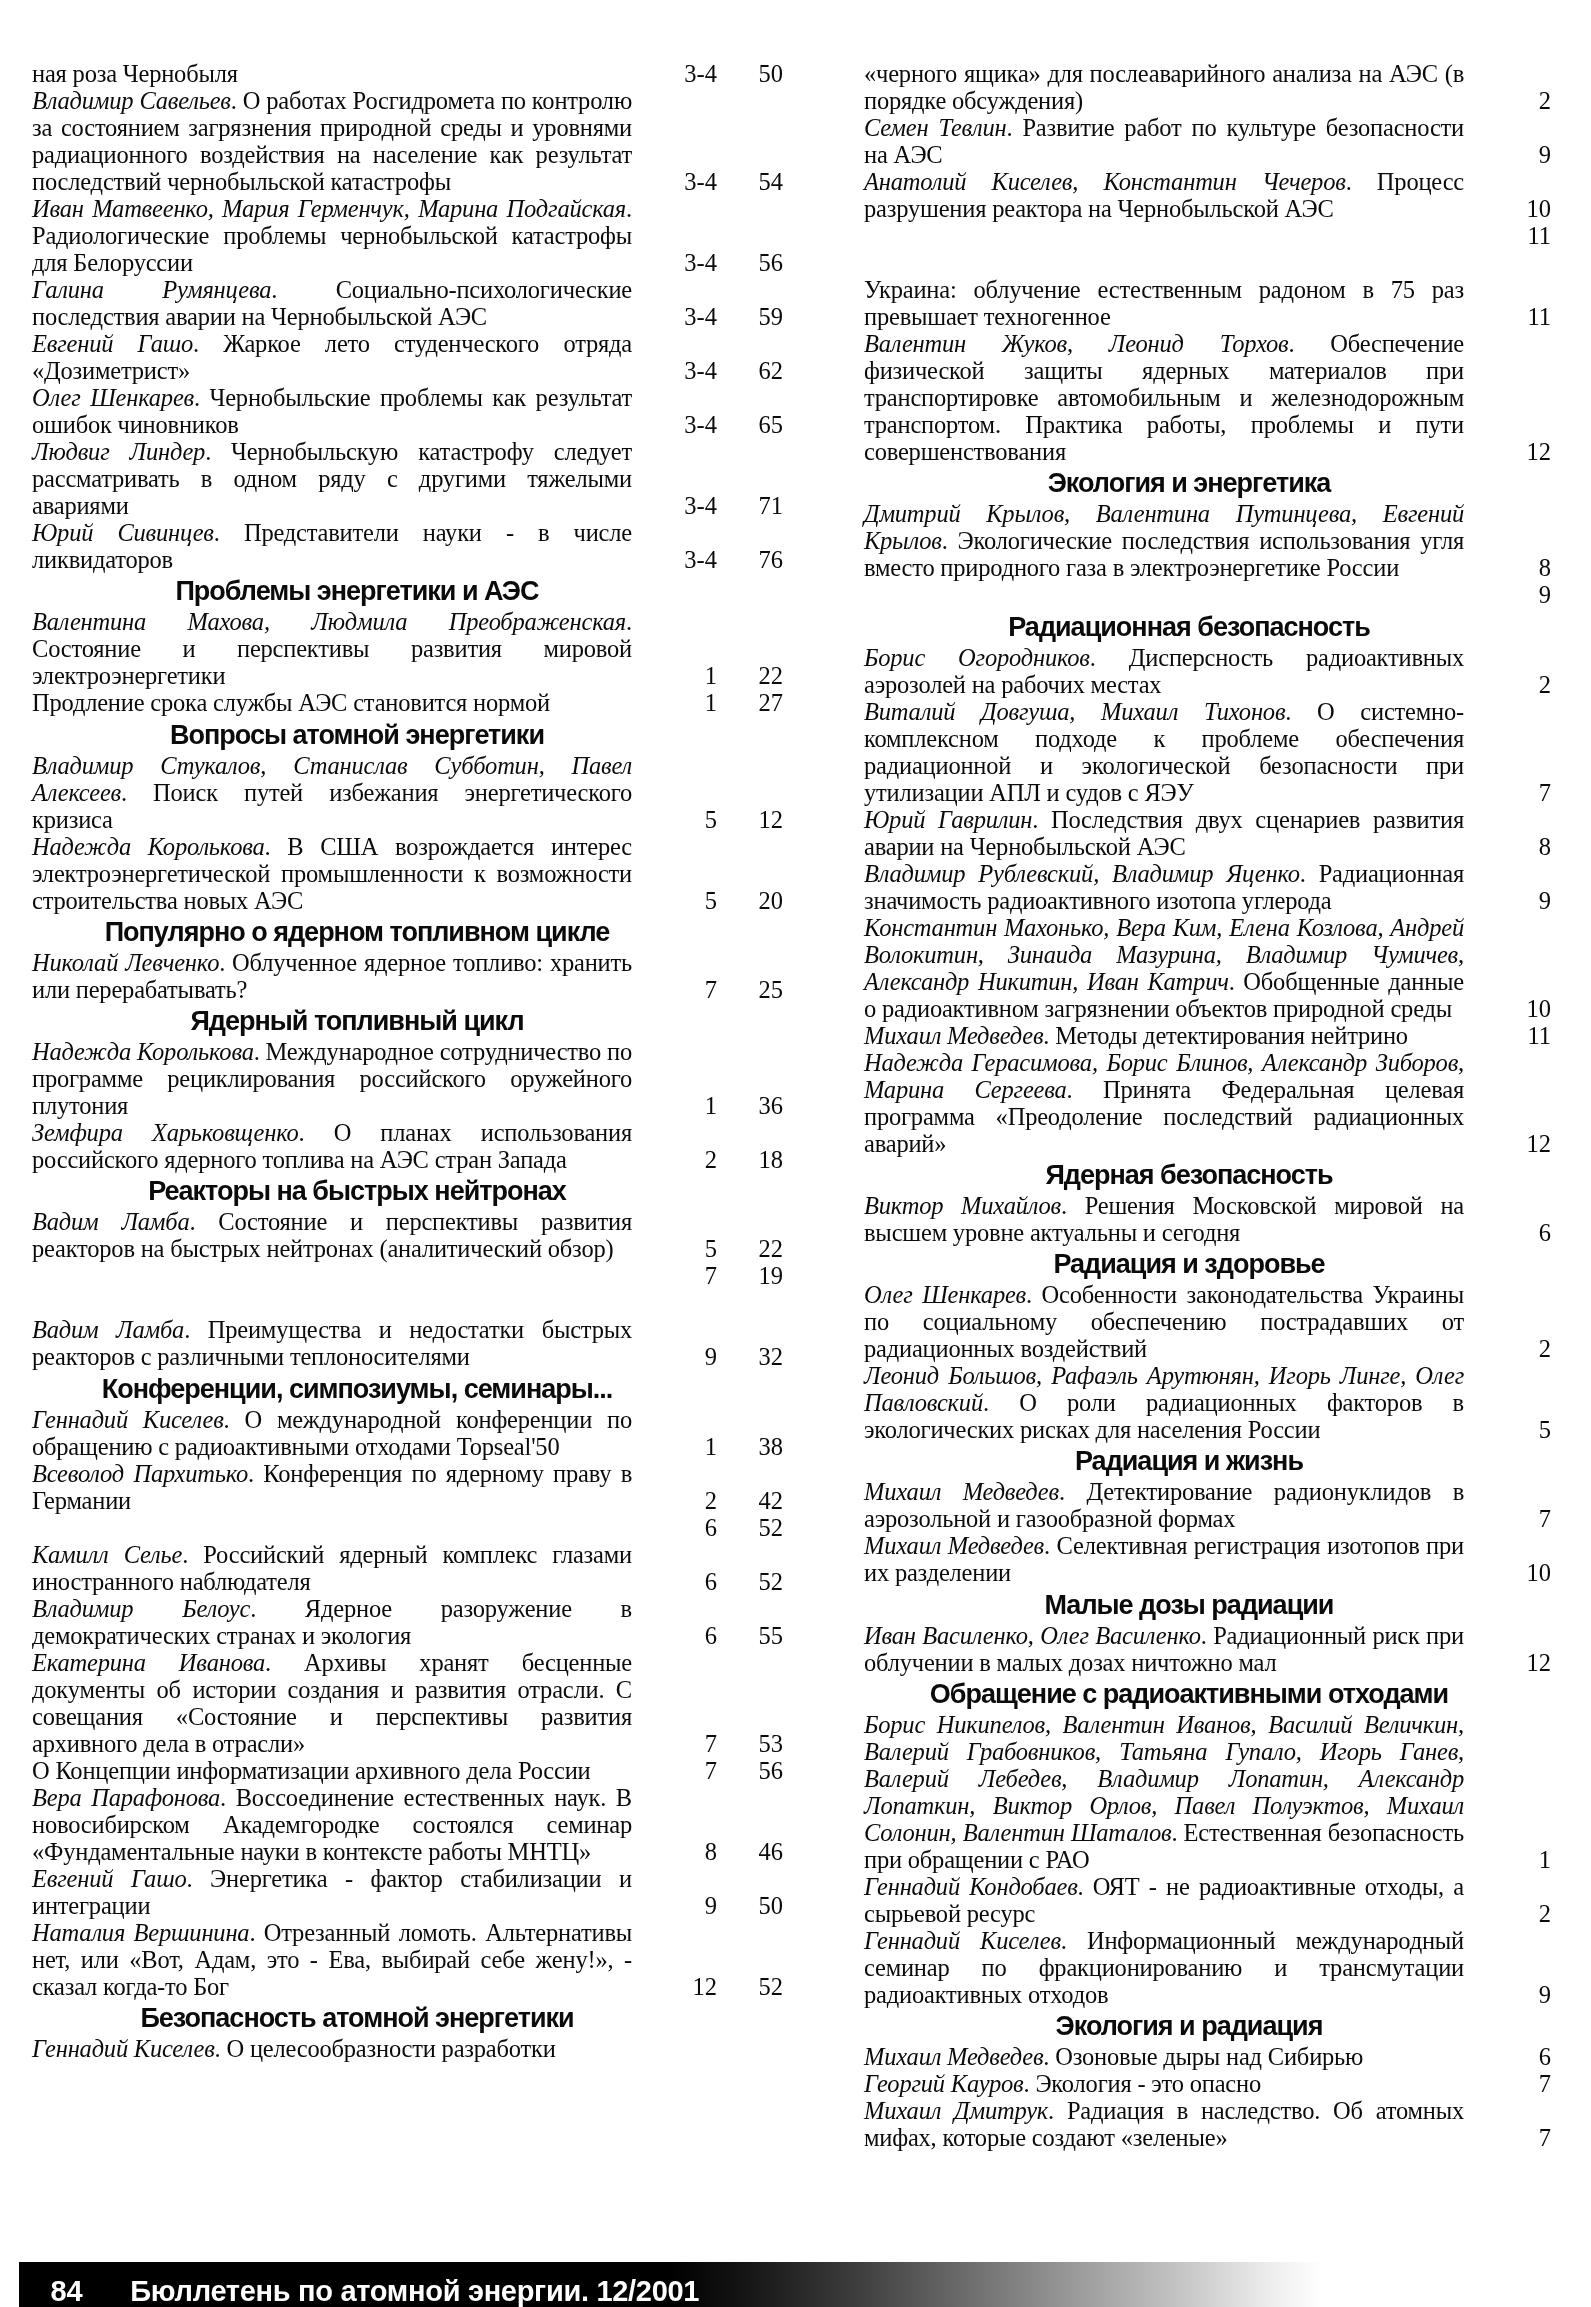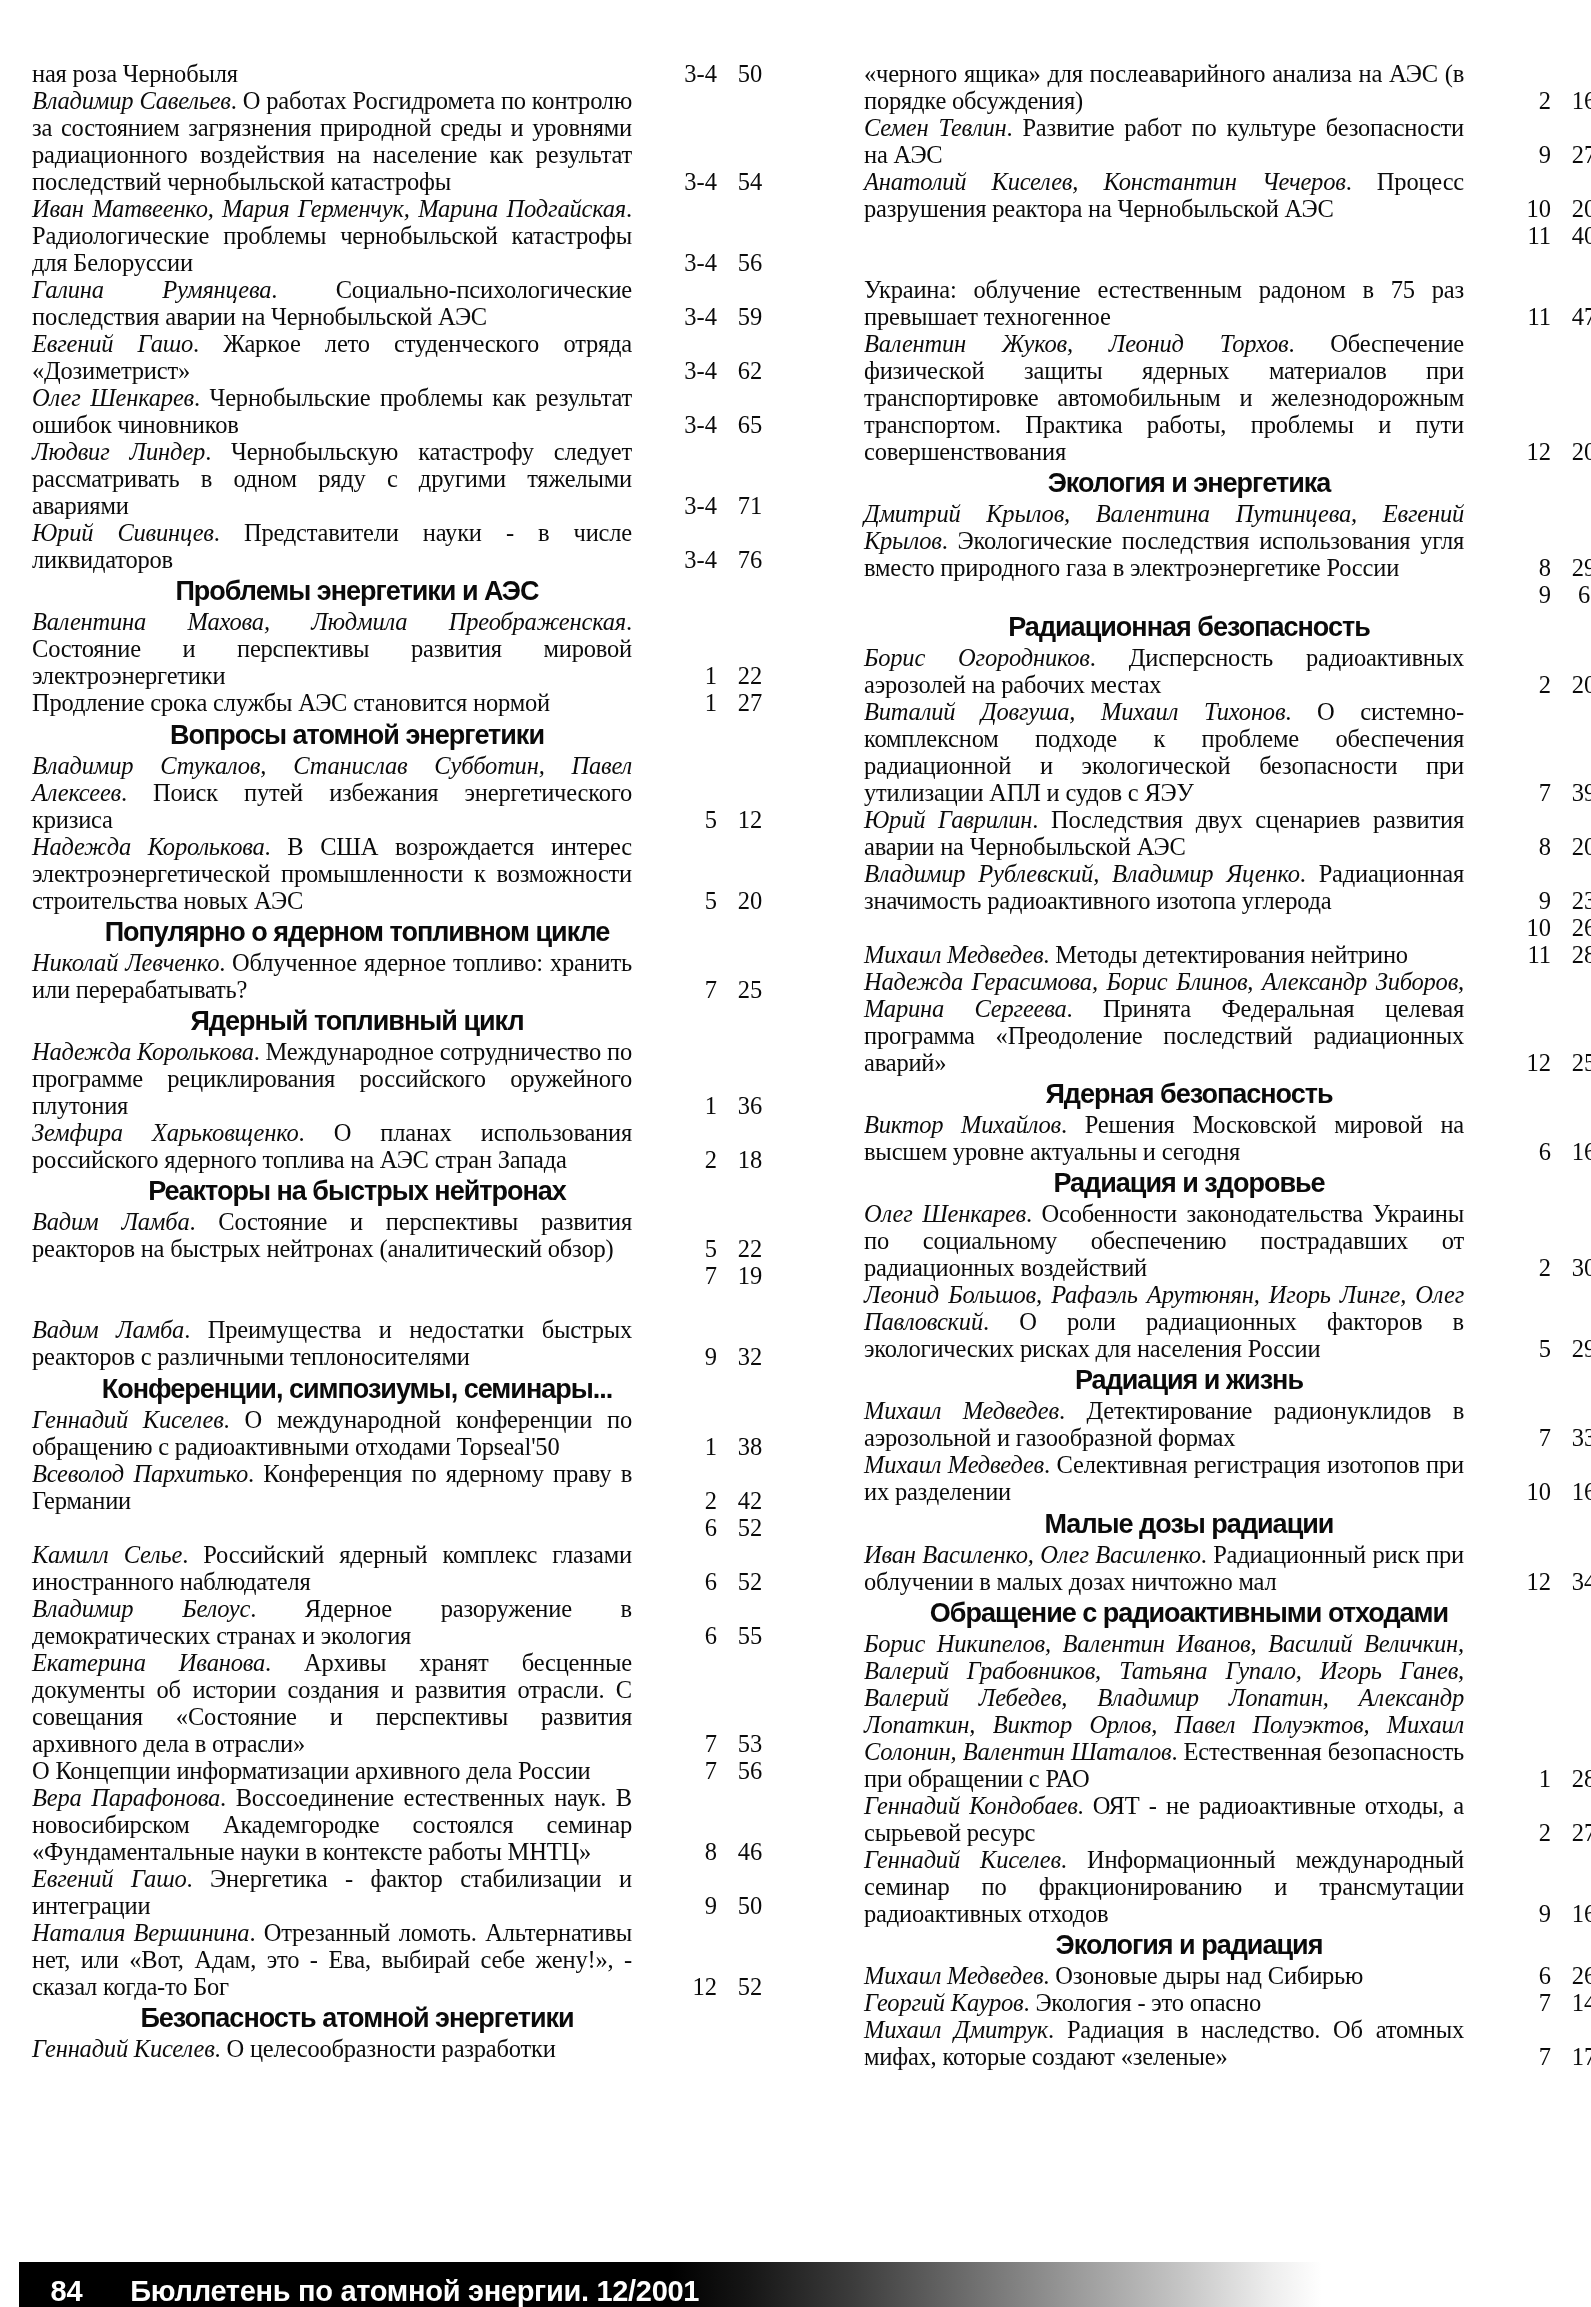--- a/index.html
+++ b/index.html
@@ -38,21 +38,21 @@
     align-items: flex-end;
     flex: 1 0 auto;
   }
   .ref-row {
     display: flex;
     font-size: 24.5px;
     line-height: 27px;
     white-space: pre;
   }
   .ref-issue { min-width: 48px;  text-align: right; }
-  .ref-page  { min-width: 66px; text-align: center; }
+  .ref-page  { min-width: 66px; text-align: right; }
 
   .section-heading {
     width: 650px;
     margin: 3.3px 0 2px 0;
     font-family: "Liberation Sans", sans-serif;
     font-weight: bold;
     font-size: 27px;
     line-height: 30px;
     text-align: center;
     letter-spacing: -1px;
@@ -334,20 +334,21 @@
           <div class="ref-row"><span class="ref-issue">8</span><span class="ref-page">20</span></div>
         </div>
       </div>
       <div class="entry">
         <div class="entry-text"><span class="author">Владимир Рублевский, Владимир Яценко</span>. <span class="title">Радиационная значимость радиоактивного изотопа углерода</span></div>
         <div class="entry-refs">
           <div class="ref-row"><span class="ref-issue">9</span><span class="ref-page">23</span></div>
         </div>
       </div>
       <div class="entry">
+        <div class="entry-text"><span class="author">Константин Махонько, Вера Ким, Елена Козлова, Андрей Волокитин, Зинаида Мазурина, Владимир Чумичев, Александр Никитин, Иван Катрич</span>. <span class="title">Обобщенные данные о радиоактивном загрязнении объектов природной среды</span></div>
         <div class="entry-refs">
           <div class="ref-row"><span class="ref-issue">10</span><span class="ref-page">26</span></div>
         </div>
       </div>
       <div class="entry">
         <div class="entry-text"><span class="author">Михаил Медведев</span>. <span class="title">Методы детектирования нейтрино</span></div>
         <div class="entry-refs">
           <div class="ref-row"><span class="ref-issue">11</span><span class="ref-page">28</span></div>
         </div>
       </div>

